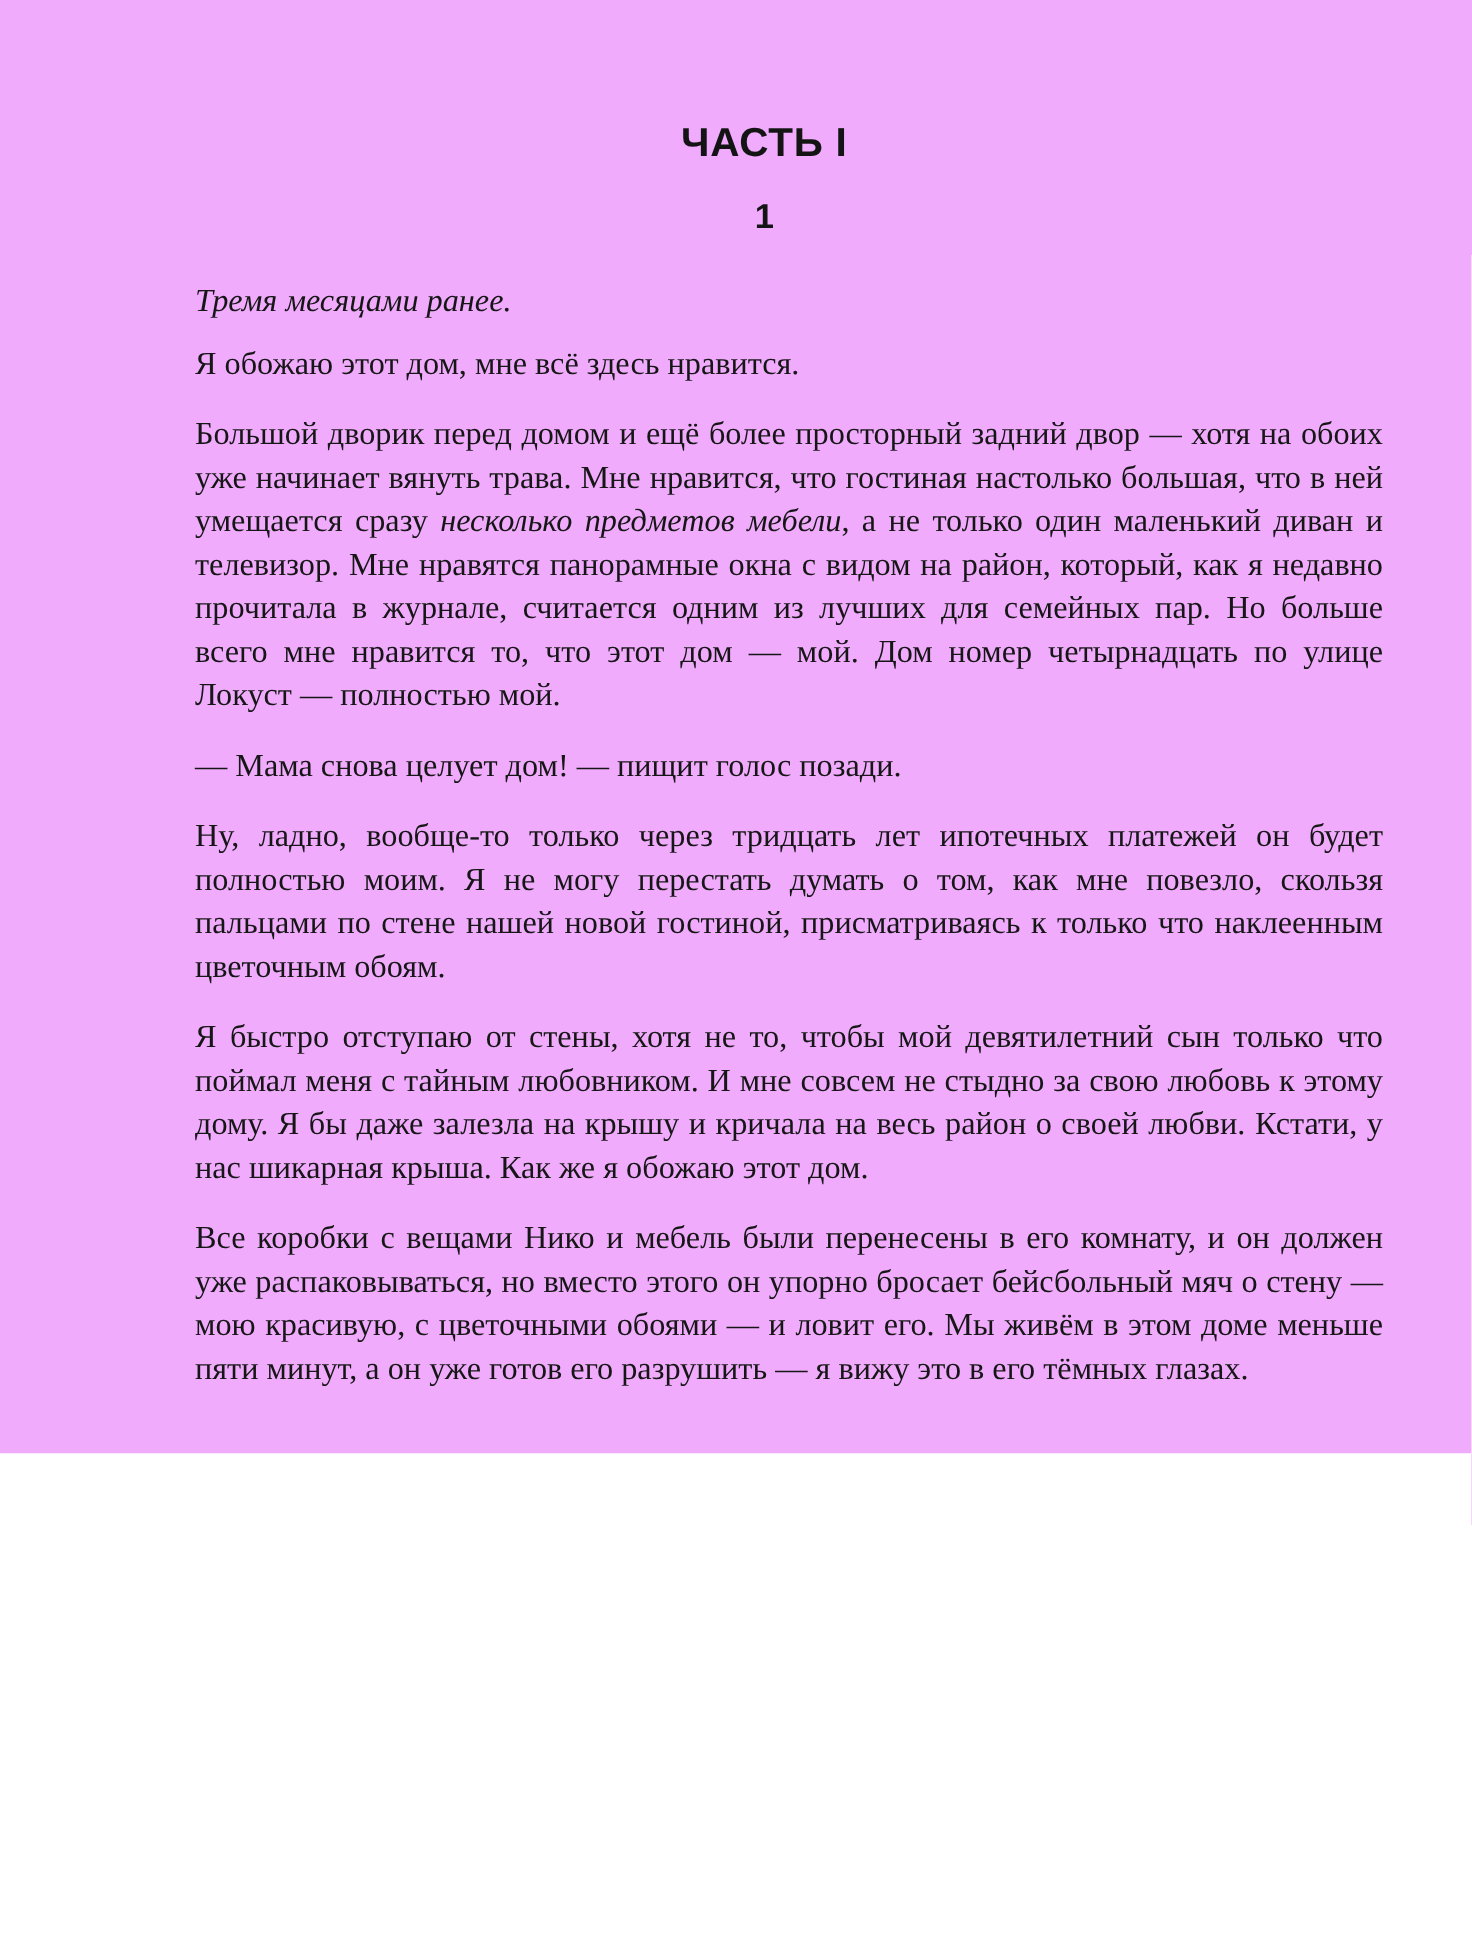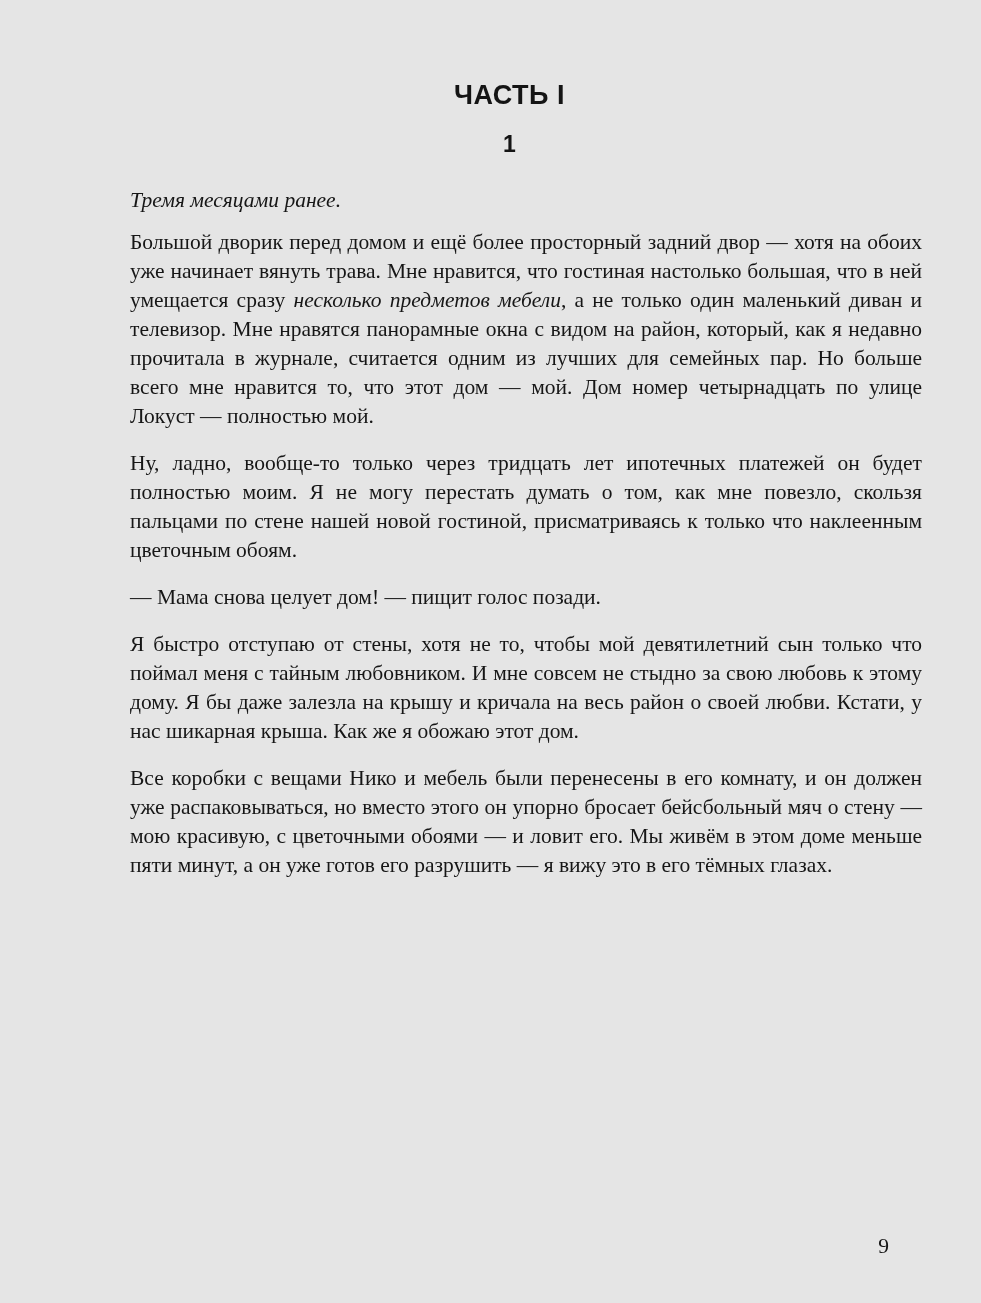--- a/index.html
+++ b/index.html
@@ -3,23 +3,23 @@
 <meta charset="utf-8">
 <style>
   html, body {
     margin: 0;
     padding: 0;
     background: #ffffff;
   }
   .page {
     position: relative;
     width: 981px;
-    height: 1303px;
+    height: 969px;
     margin: 0 auto;
-    background: #e5e5e5;
+    background: #f0abfc;
     color: #1a1a1a;
     overflow: hidden;
     box-sizing: border-box;
   }
   .headings {
     padding-top: 80px;
     
     padding-left: 130px;
     padding-right: 92px;
     text-align: center;
@@ -80,26 +80,27 @@
 <div class="page">
 
   <header class="headings">
     <div class="part-heading">ЧАСТЬ I</div>
     <div class="chapter-number">1</div>
   </header>
 
   <main class="body-text">
     <p class="dateline">Тремя месяцами ранее.</p>
 
+    <p>Я обожаю этот дом, мне всё здесь нравится.</p>
 
     <p><span>Большой дворик перед домом и ещё более просторный задний двор — хотя на обоих уже начинает вянуть трава. Мне нравится, что гостиная настолько большая, что в ней умещается сразу </span><em>несколько предметов мебели</em><span>, а не только один маленький диван и телевизор. Мне нравятся панорамные окна с видом на район, который, как я недавно прочитала в журнале, считается одним из лучших для семейных пар. Но больше всего мне нравится то, что этот дом — мой. Дом номер четырнадцать по улице Локуст — полностью мой.</span></p>
 
+    <p>— Мама снова целует дом! — пищит голос позади.</p>
+
     <p>Ну, ладно, вообще-то только через тридцать лет ипотечных платежей он будет полностью моим. Я не могу перестать думать о том, как мне повезло, скользя пальцами по стене нашей новой гостиной, присматриваясь к только что наклеенным цветочным обоям.</p>
-
-    <p>— Мама снова целует дом! — пищит голос позади.</p>
 
     <p>Я быстро отступаю от стены, хотя не то, чтобы мой девятилетний сын только что поймал меня с тайным любовником. И мне совсем не стыдно за свою любовь к этому дому. Я бы даже залезла на крышу и кричала на весь район о своей любви. Кстати, у нас шикарная крыша. Как же я обожаю этот дом.</p>
 
 
     <p>Все коробки с вещами Нико и мебель были перенесены в его комнату, и он должен уже распаковываться, но вместо этого он упорно бросает бейсбольный мяч о стену — мою красивую, с цветочными обоями — и ловит его. Мы живём в этом доме меньше пяти минут, а он уже готов его разрушить — я вижу это в его тёмных глазах.</p>
   </main>
 
   <footer>
     <div class="page-number">9</div>
   </footer>

